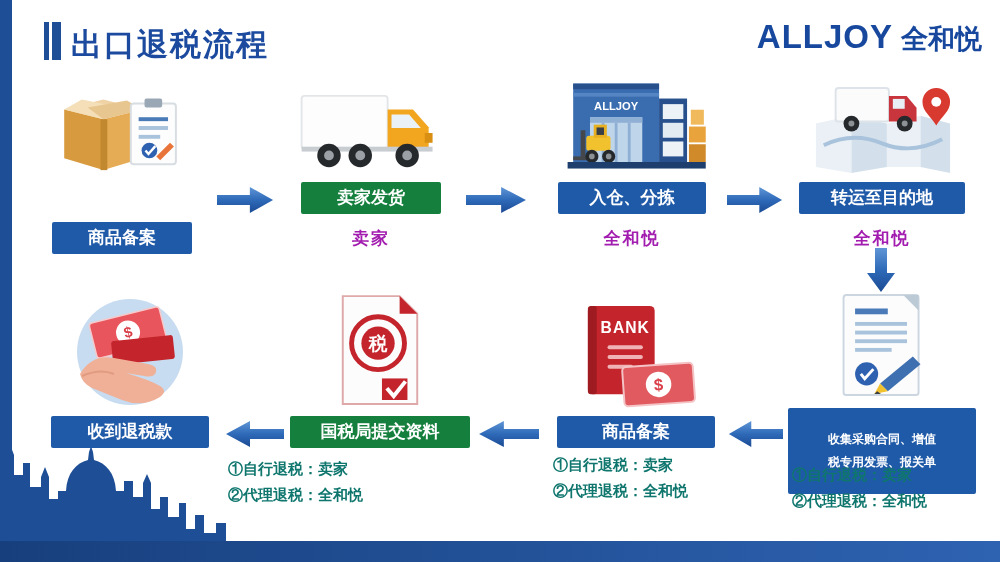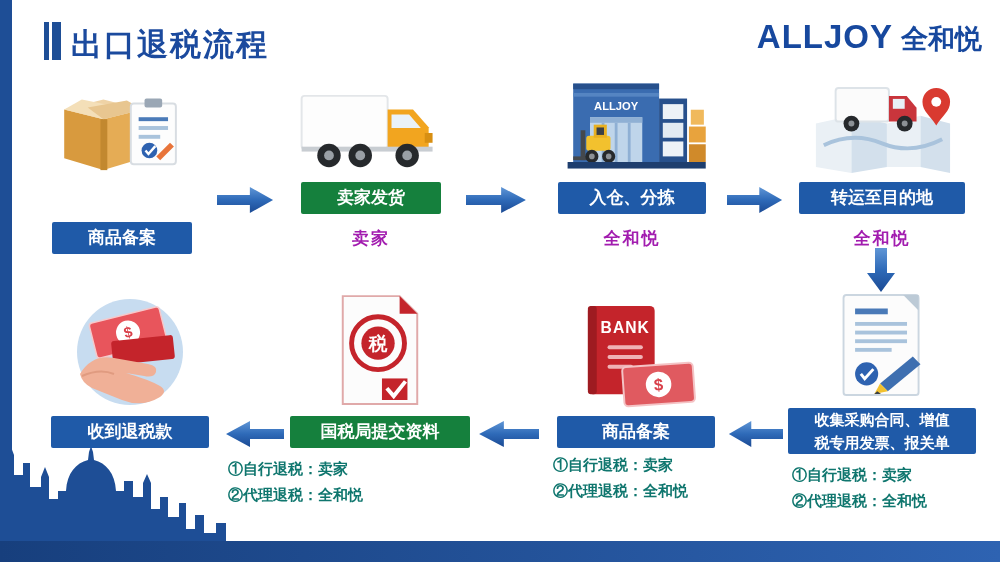--- a/index.html
+++ b/index.html
@@ -11,21 +11,21 @@
   .title{font-size:31px;font-weight:bold;color:#1B4A9E;letter-spacing:2px;margin:8px 0 0 10px;}
   .logo{position:absolute;right:18px;top:18px;display:flex;align-items:baseline;gap:8px;z-index:4;}
   .logo-en{font-size:33px;font-weight:bold;color:#17489E;letter-spacing:1px;}
   .logo-cn{font-size:27px;font-weight:bold;color:#17489E;}
 
   .step{position:absolute;display:flex;flex-direction:column;align-items:center;z-index:2;}
   .icon-wrap{display:flex;align-items:flex-end;justify-content:center;width:100%;}
   .label{color:#fff;font-weight:bold;font-size:17px;text-align:center;padding:5px 4px;border-radius:2px;margin-top:6px;line-height:22px;}
   .label.dark{background:#1F5AA8;}
   .label.light{background:#15803d;}
-  .label.two-line{white-space:pre-line;font-size:15px;line-height:23px;padding:0 0;}
+  .label.two-line{white-space:pre-line;font-size:12px;line-height:23px;padding:20px 0;}
   .owner{margin-top:13px;font-weight:bold;font-size:17px;color:#a21caf;letter-spacing:2px;}
 
   .arrow{position:absolute;z-index:2;}
   .arrow svg{display:block;width:100%;height:100%;}
 
   .notes{position:absolute;font-weight:bold;font-size:15px;color:#0f766e;line-height:26px;z-index:2;}
 
   .skyline{position:absolute;left:0;bottom:19px;width:290px;height:102px;z-index:1;}
   .bottom-bar{position:absolute;left:0;bottom:0;width:1000px;height:21px;background:linear-gradient(90deg,#173F7D,#2E63B2);z-index:3;}
 </style>

